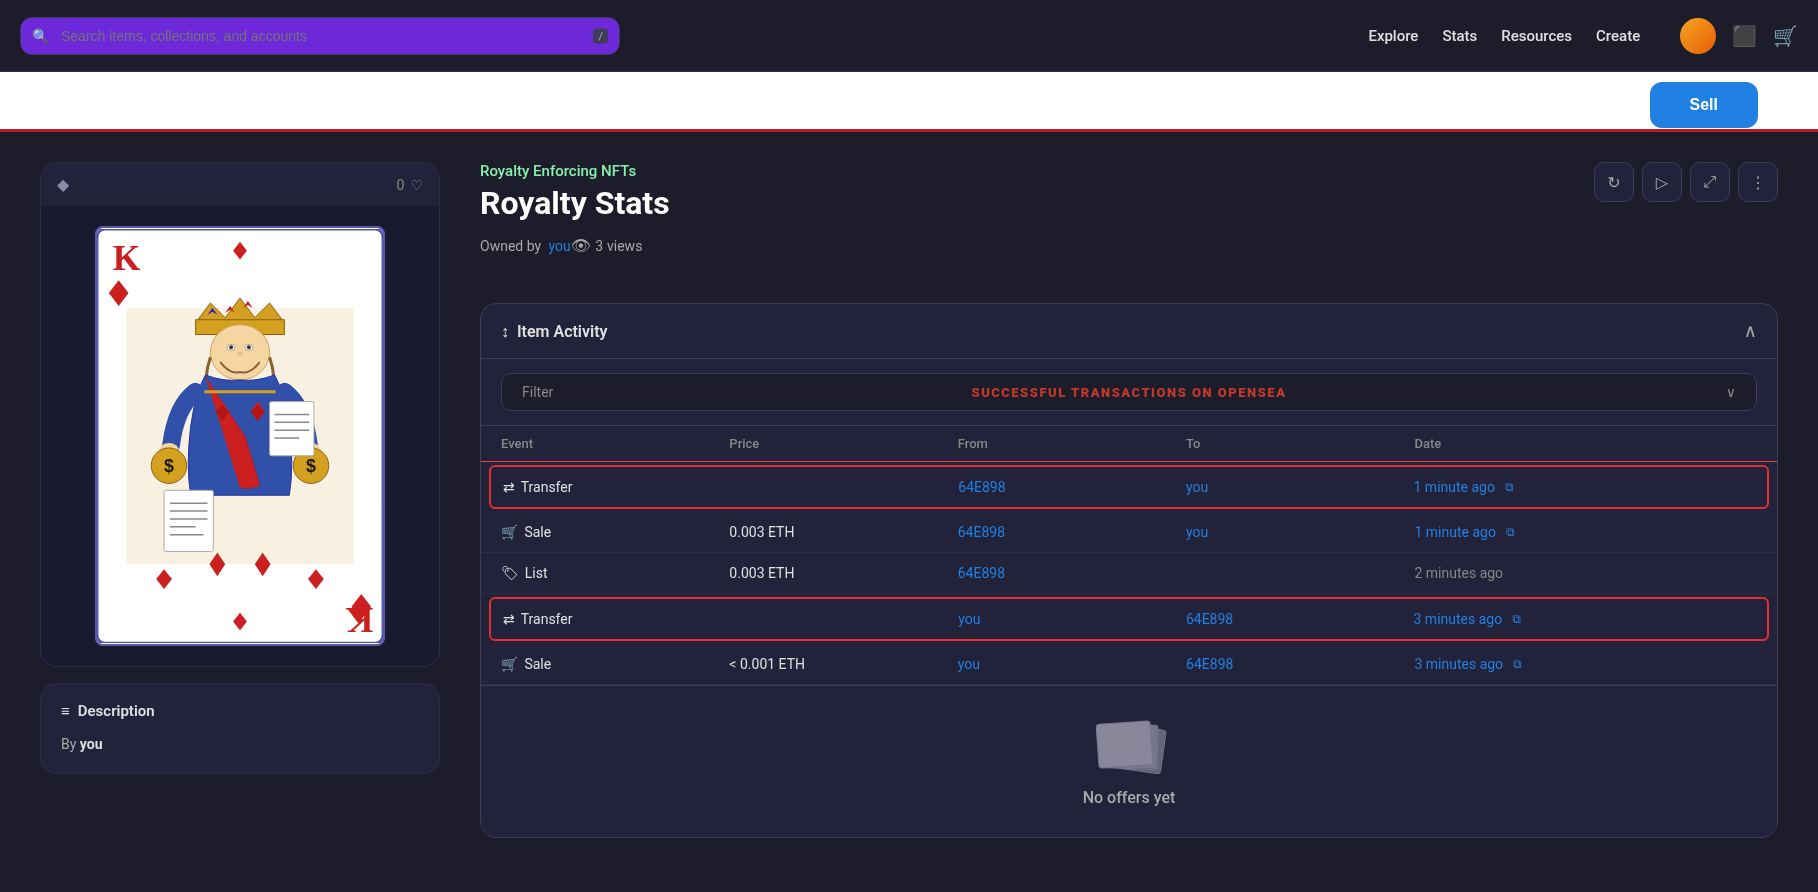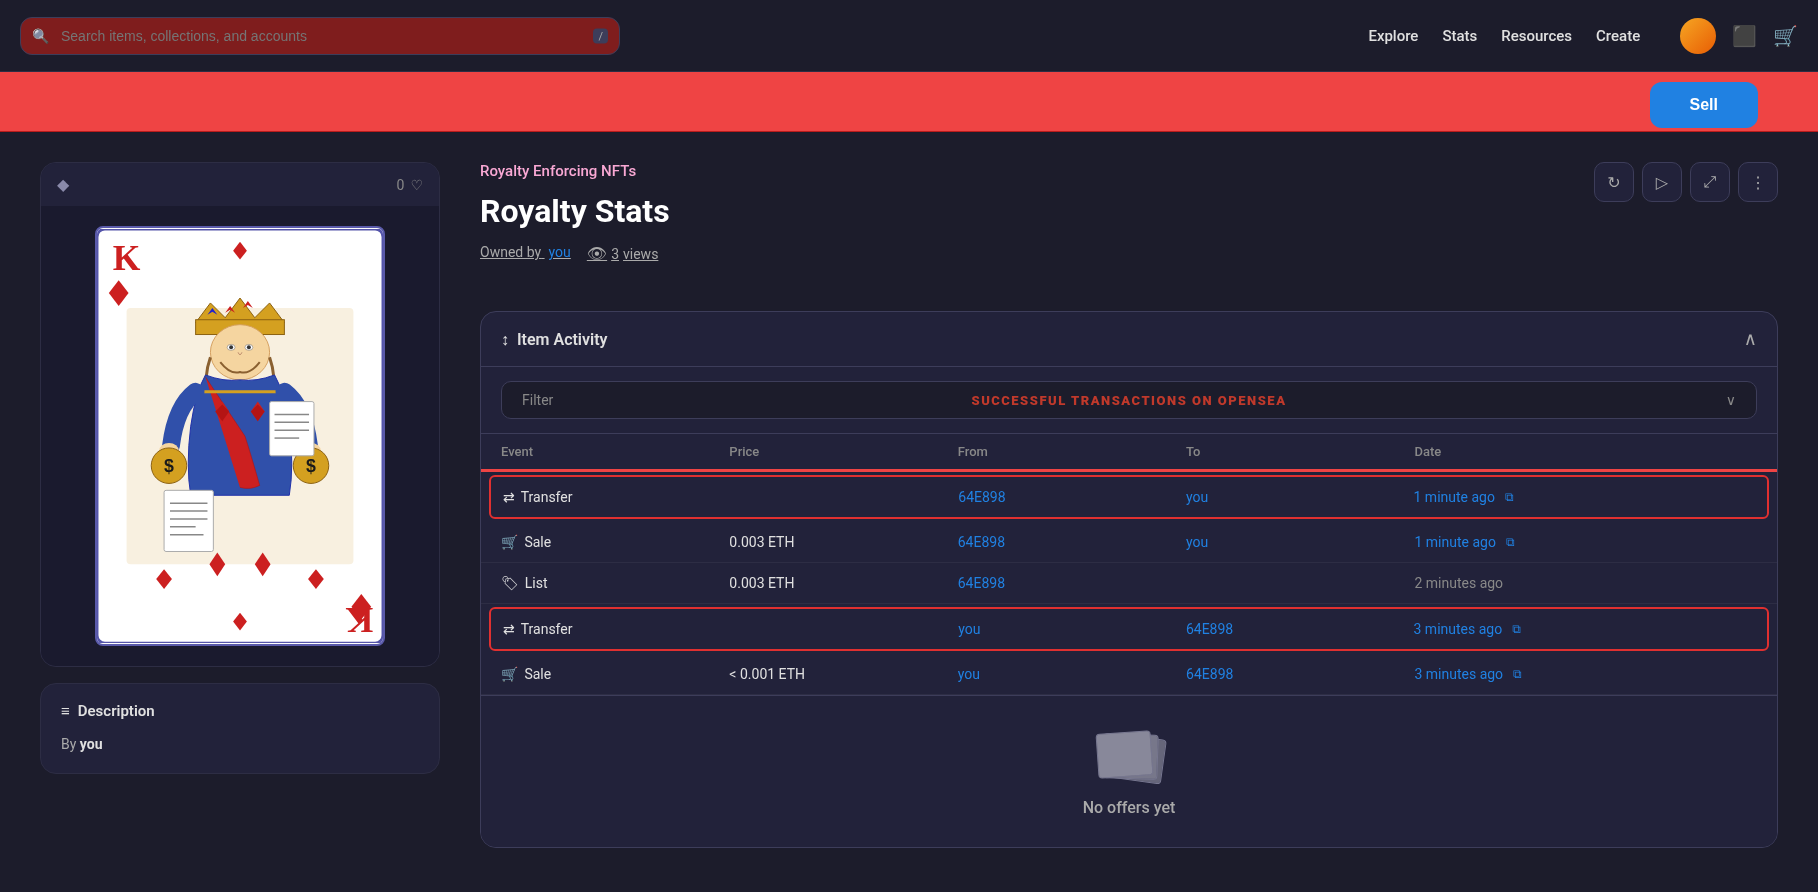--- a/index.html
+++ b/index.html
@@ -57,21 +57,21 @@
       border-radius: 4px;
       margin-top: 2px;
     }
     .search-bar {
       flex: 1;
       max-width: 600px;
       position: relative;
     }
     .search-bar input {
       width: 100%;
-      background: #7f1d1d;
+      background: #6d28d9;
       border: 1px solid #3d3d5a;
       border-radius: 12px;
       padding: 10px 48px 10px 40px;
       color: #aaa;
       font-size: 14px;
       outline: none;
     }
     .search-icon-wrap {
       position: absolute;
       left: 12px;
@@ -226,42 +226,40 @@
       margin-top: 6px;
       line-height: 1.5;
     }
 
     
     .right-panel {
       flex: 1;
       min-width: 0;
     }
     .collection-link {
-      color: #f9a8d4;
+      color: #86efac;
       font-size: 15px;
       font-weight: 500;
       cursor: pointer;
       text-decoration: none;
       display: block;
-      margin-bottom: 12px;
+      margin-bottom: 4px;
     }
     .nft-title {
       font-size: 32px;
       font-weight: 700;
       color: #fff;
       margin-bottom: 14px;
     }
     .ownership-row {
       display: flex;
-      align-items: flex-start;
-      gap: 16px;
+      align-items: center;
       font-size: 14px;
       color: #aaa;
       margin-bottom: 24px;
-      text-decoration: underline;
     }
     .owned-by { color: #aaa; }
     .owned-by a { color: #2081e2; text-decoration: none; }
     .views-count {
       display: flex;
       align-items: center;
       gap: 4px;
     }
     .toolbar-btn {
       width: 40px;
@@ -345,21 +343,21 @@
       font-size: 15px;
       font-weight: 900;
       letter-spacing: 2px;
       pointer-events: none;
       text-align: right;
     }
     .table-header {
       display: grid;
       grid-template-columns: 1fr 1fr 1fr 1fr 1.5fr;
       padding: 10px 20px;
-      border-bottom: 3px solid #ef4444;
+      border-bottom: 1px solid #ef4444;
     }
     .table-header-cell {
       font-size: 13px;
       color: #888;
       font-weight: 500;
     }
     .table-row {
       display: grid;
       grid-template-columns: 1fr 1fr 1fr 1fr 1.5fr;
       padding: 12px 20px;
@@ -439,21 +437,21 @@
     <a class="nav-link">Resources</a>
     <a class="nav-link">Create</a>
     <div class="nav-actions">
       <div class="user-avatar"></div>
       <button class="icon-btn">⬛</button>
       <button class="icon-btn">🛒</button>
     </div>
   </div>
 </nav>
 
-<div style="position:relative; background:#ef4444; height:60px; border-bottom:1px solid #b91c1c;text-decoration:underline;">
+<div style="position:relative; background:#ffffff; height:60px; border-bottom:3px solid #b91c1c;text-decoration:underline;">
   <button class="sell-btn" style="position:absolute; right:60px; top:10px; background:#2081e2; color:#fff; border:none; border-radius:12px; padding:14px 40px; font-size:16px; font-weight:700; cursor:pointer;">Sell</button>
 </div>
 
 <div class="main-content">
 
   <div class="left-panel">
     <div class="nft-card">
       <div class="nft-card-header">
         <span class="eth-icon">◆</span>
         <div class="fav-area">

